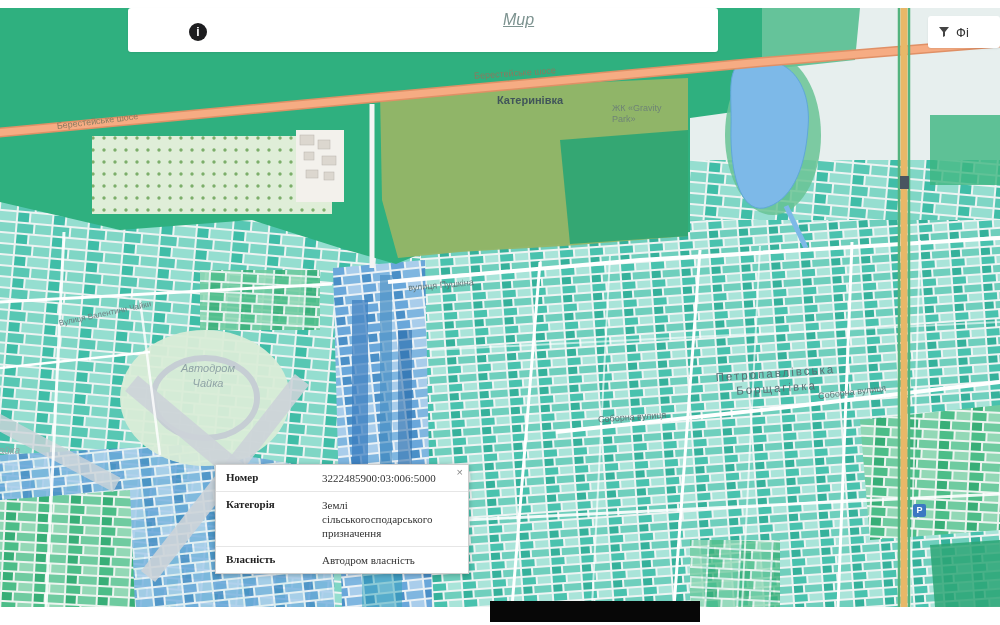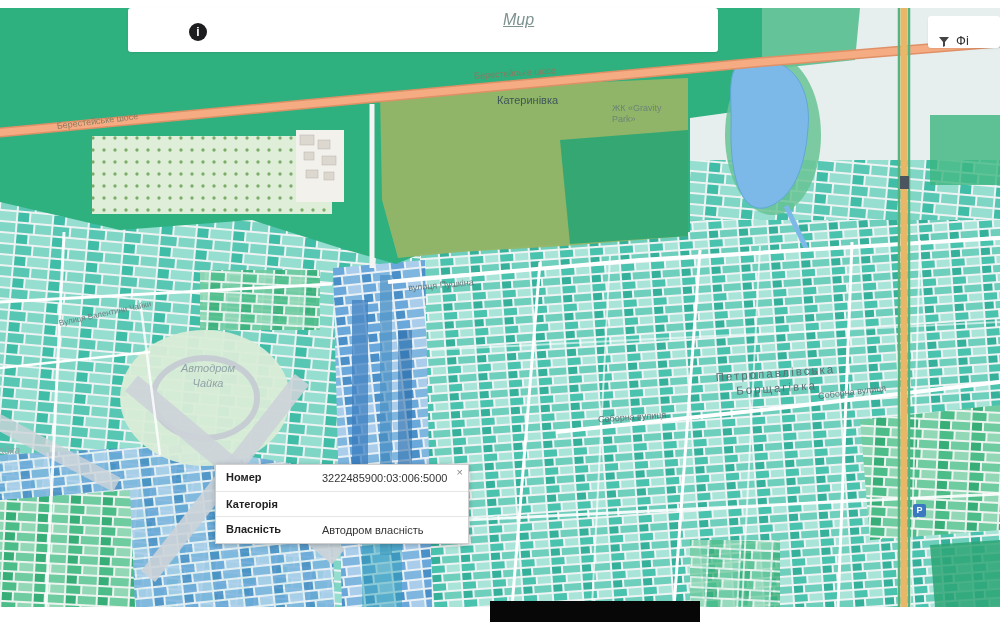--- a/index.html
+++ b/index.html
@@ -3,28 +3,28 @@
 <meta charset="utf-8">
 <style>
   html,body{margin:0;padding:0;}
   body{font-family:"Liberation Sans",sans-serif;background:#ffffff;}
   .stage{position:relative;width:1000px;height:625px;overflow:hidden;background:#ffffff;}
   .map-svg{position:absolute;left:0;top:0;z-index:10;}
   .top-strip{position:absolute;left:0;top:0;width:1000px;height:8px;background:#ffffff;z-index:20;}
   .bottom-strip{position:absolute;left:0;top:607px;width:1000px;height:18px;background:#ffffff;z-index:20;}
   .panel-a{position:absolute;left:128px;top:8px;width:590px;height:44px;background:#ffffff;border-radius:3px;z-index:30;box-shadow:0 1px 2px rgba(0,0,0,0.08);}
   .info-btn{position:absolute;left:61px;top:15px;width:18px;height:18px;border-radius:50%;background:#1d1d1f;color:#ffffff;font-size:12px;font-weight:bold;text-align:center;line-height:18px;cursor:pointer;}
-  .panel-b{position:absolute;left:928px;top:16px;width:72px;height:32px;background:#ffffff;border-radius:3px;z-index:30;display:flex;align-items:flex-end;gap:6px;padding-left:10px;box-sizing:border-box;box-shadow:0 1px 2px rgba(0,0,0,0.08);cursor:pointer;}
+  .panel-b{position:absolute;left:928px;top:16px;width:72px;height:32px;background:#ffffff;border-radius:3px;z-index:30;display:flex;align-items:center;gap:6px;padding-left:10px;box-sizing:border-box;box-shadow:0 1px 2px rgba(0,0,0,0.08);cursor:pointer;}
   .panel-b .flabel{font-size:13px;color:#333333;}
   .map-label{position:absolute;z-index:25;white-space:nowrap;pointer-events:none;font-family:"Liberation Sans",sans-serif;}
   .map-label span{display:block;}
   .parking-badge{position:absolute;left:913px;top:504px;width:13px;height:13px;background:#3b78c2;color:#ffffff;font-size:9px;font-weight:bold;text-align:center;line-height:13px;border-radius:2px;z-index:25;}
   .popup{position:absolute;left:215px;top:464px;width:252px;background:#ffffff;border:1px solid #cfcfcf;box-shadow:0 1px 5px rgba(0,0,0,0.25);z-index:60;font-size:11px;color:#333333;}
   .popup-close{position:absolute;right:5px;top:1px;color:#888888;font-size:11px;cursor:pointer;line-height:12px;}
-  .popup-row{display:flex;border-bottom:1px solid #e6e6e6;padding:6px 10px;}
+  .popup-row{display:flex;border-bottom:1px solid #e6e6e6;padding:6px 10px;font-family:Liberation Serif, serif;}
   .popup-row:last-child{border-bottom:none;}
   .popup-row .lbl{width:68px;font-weight:bold;color:#222222;flex-shrink:0;}
   .popup-row .val{color:#333333;line-height:14px;margin-left:28px;}
   .home-bar{position:absolute;left:490px;top:601px;width:210px;height:21px;background:#070707;z-index:70;}
 </style>
 </head>
 <body>
 
 <div class="stage">
 
@@ -154,21 +154,21 @@
 
   <div class="map-label" style="left:503px;top:11px;font-size:16px;color:#7d9390;font-style:italic;z-index:40;text-decoration:underline;">
     <span>Мир</span>
   </div>
   <div class="map-label" style="left:35px;top:116px;width:125px;font-size:9px;color:#8a7a5f;transform:rotate(-7deg);text-align:center;">
     <span>Берестейське шосе</span>
   </div>
   <div class="map-label" style="left:450px;top:68px;width:130px;font-size:9px;color:#8a7a5f;transform:rotate(-4deg);text-align:center;">
     <span>Берестейське шосе</span>
   </div>
-  <div class="map-label" style="left:497px;top:94px;font-size:11px;color:#41555a;">
+  <div class="map-label" style="left:497px;top:94px;font-size:11px;color:#41555a;font-weight:bold;">
     <span>Катеринівка</span>
   </div>
   <div class="map-label" style="left:612px;top:103px;width:78px;text-align:left;font-size:9px;color:#6f8476;line-height:11px;">
     <span>ЖК «Gravity</span>
     <span>Park»</span>
   </div>
   <div class="map-label" style="left:408px;top:280px;font-size:9px;color:#5d7476;transform:rotate(-5deg);">
     <span>вулиця Пушкіна</span>
   </div>
   <div class="map-label" style="left:158px;top:361px;width:100px;text-align:center;font-size:11px;font-style:italic;color:#8fa3a6;line-height:15px;">
@@ -208,20 +208,21 @@
   </div>
 
   <div class="popup">
     <div class="popup-close">×</div>
     <div class="popup-row">
       <div class="lbl">Номер</div>
       <div class="val">3222485900:03:006:5000</div>
     </div>
     <div class="popup-row">
       <div class="lbl">Категорія</div>
+      <div class="val">Землі сільськогосподарського призначення</div>
     </div>
     <div class="popup-row">
       <div class="lbl">Власність</div>
       <div class="val">Автодром власність</div>
     </div>
   </div>
 
   <div class="home-bar"></div>
 
 </div>

